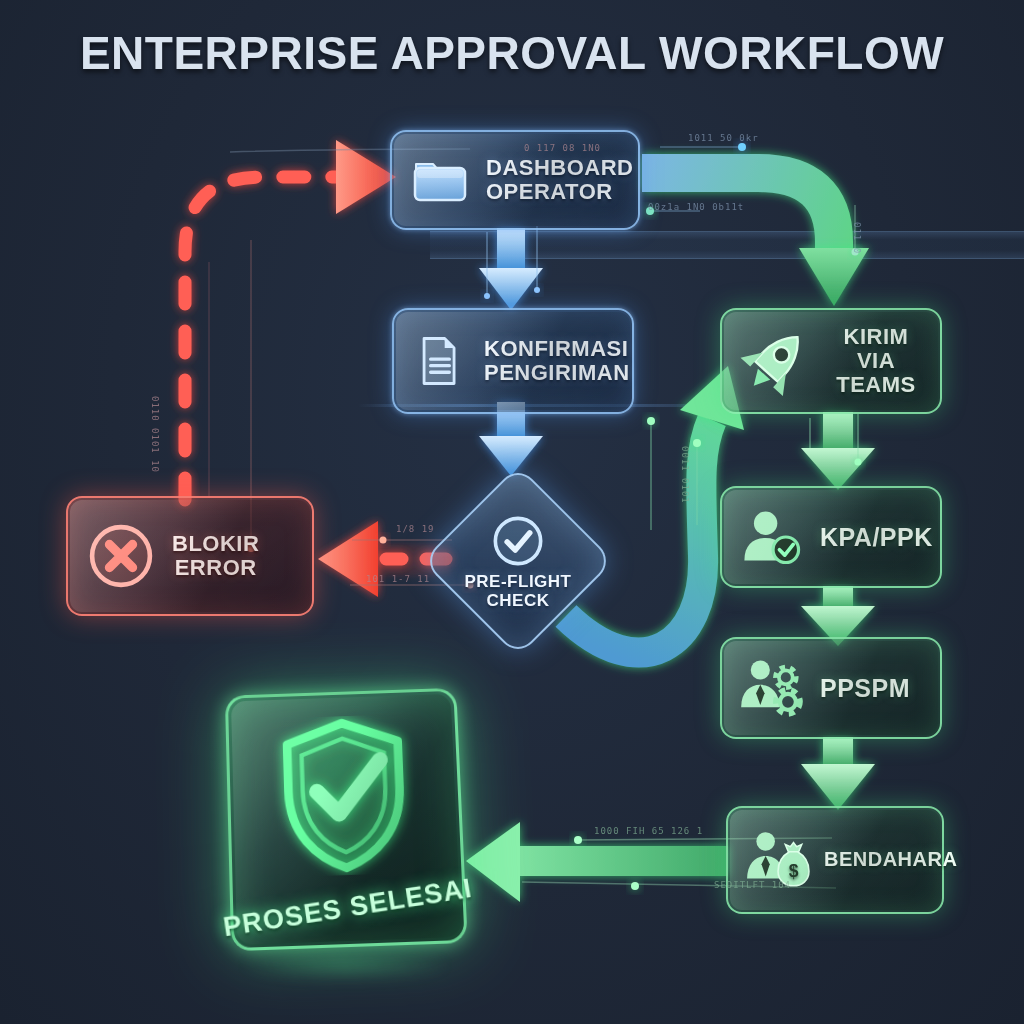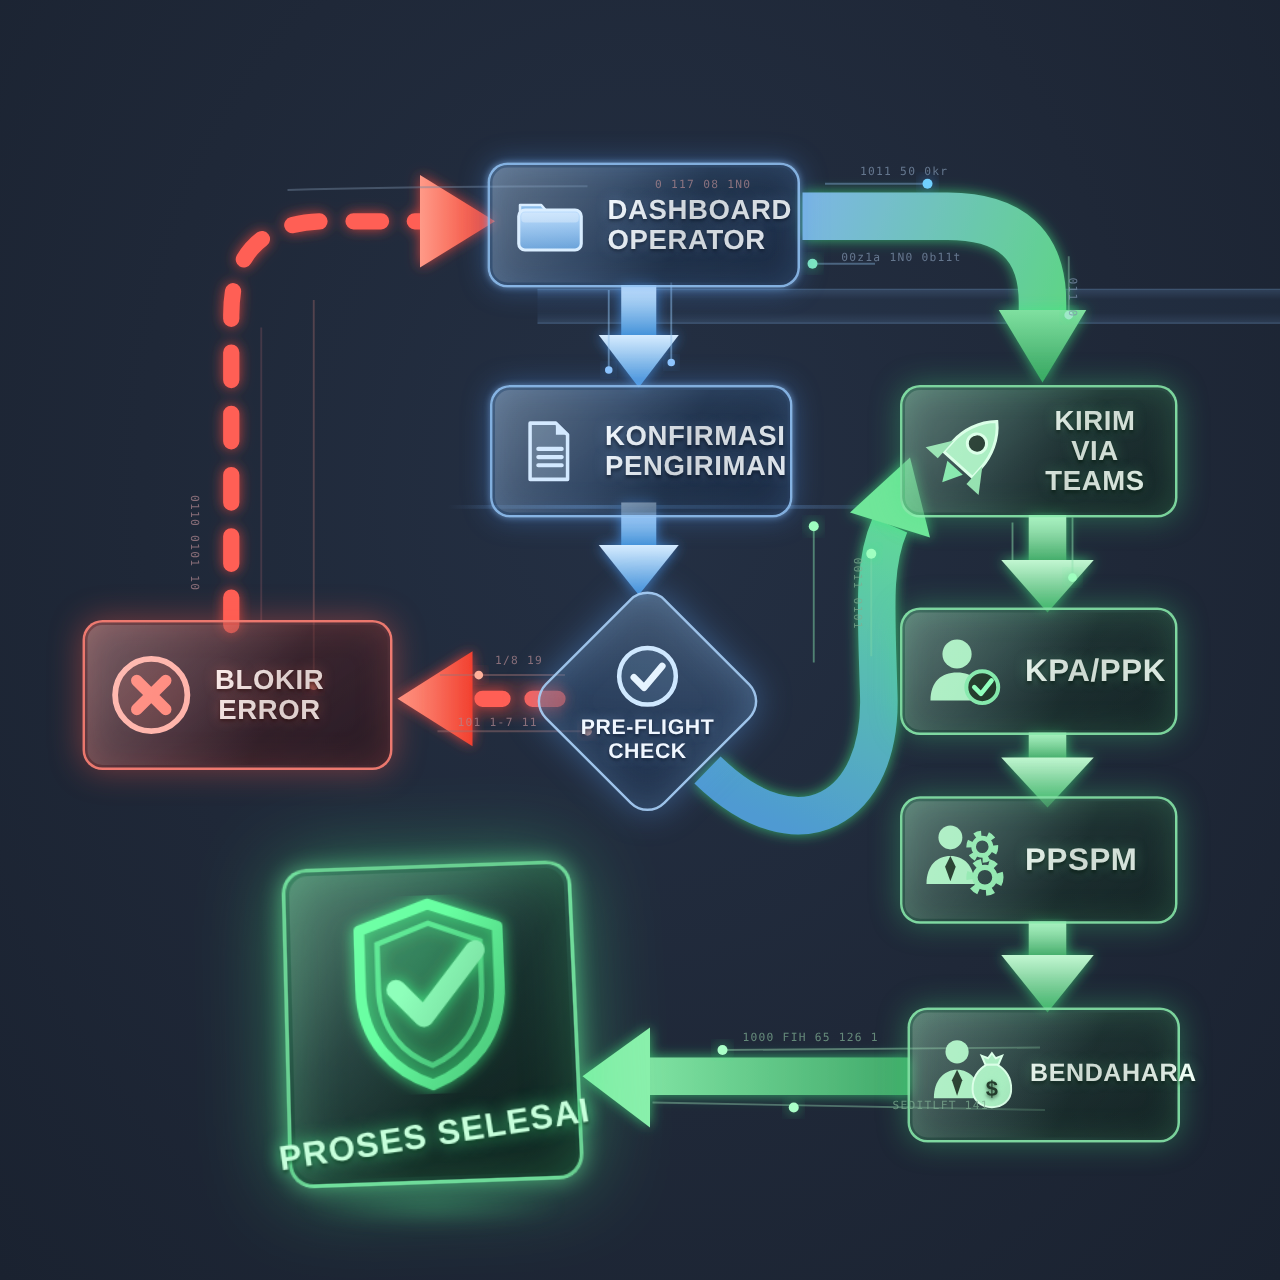--- a/index.html
+++ b/index.html
@@ -71,20 +71,21 @@
   .t-blue{color:#7e93ad}.t-green{color:#7fae92}.t-red{color:#b08890}
   .rot90{transform:rotate(90deg);transform-origin:left top;}
   .arrows{position:absolute;left:0;top:0;z-index:3;pointer-events:none;}
   .icon{display:flex;flex:0 0 auto;}
 </style>
 </head>
 <body>
 
 <div class="stage">
 
+  <h1 class="title">ENTERPRISE APPROVAL WORKFLOW</h1>
 
   <div class="band band1"></div>
   <div class="band band2"></div>
   <div class="band band3"></div>
   <div class="reflection"></div>
 
   <svg class="arrows" width="1024" height="1024" viewBox="0 0 1024 1024">
     <defs>
       <linearGradient id="gBlue" x1="0" y1="0" x2="0" y2="1">
         <stop offset="0" stop-color="#d6ecff"></stop>
@@ -334,22 +335,22 @@
           <path d="M50 16 L79 27 V52 C79 76 65 90 50 96 C35 90 21 76 21 52 V27 Z" fill="none" stroke="#62ff9e" stroke-width="3" opacity=".75"></path>
           <path d="M31 53 L46 69 L76 32" fill="none" stroke="#8affb8" stroke-width="11" stroke-linecap="round" stroke-linejoin="round"></path>
         </g>
       </svg>
     </span>
     <span class="final-label">PROSES SELESAI</span>
   </div>
 
   <span class="tiny t-red" style="left:524px;top:143px">0 117 08 1N0</span>
   <span class="tiny t-blue" style="left:688px;top:133px">1011 50 0kr</span>
-  <span class="tiny t-blue" style="left:673px;top:202px">00z1a 1N0 0b11t</span>
+  <span class="tiny t-blue" style="left:648px;top:202px">00z1a 1N0 0b11t</span>
   <span class="tiny t-red" style="left:396px;top:524px">1/8 19</span>
   <span class="tiny t-red" style="left:366px;top:574px">101 1-7 11</span>
   <span class="tiny t-green" style="left:594px;top:826px">1000 FIH 65 126 1</span>
-  <span class="tiny t-green" style="left:714px;top:880px">SEDITLFT 141</span>
+  <span class="tiny t-green" style="left:714px;top:880px">SEDITLFT 104</span>
   <span class="tiny t-red rot90" style="left:160px;top:396px">0110 0101 10</span>
   <span class="tiny t-green rot90" style="left:690px;top:446px">0011 0101</span>
   <span class="tiny t-blue rot90" style="left:862px;top:222px">011 0</span>
 
 </div>
 
 </body></html>

